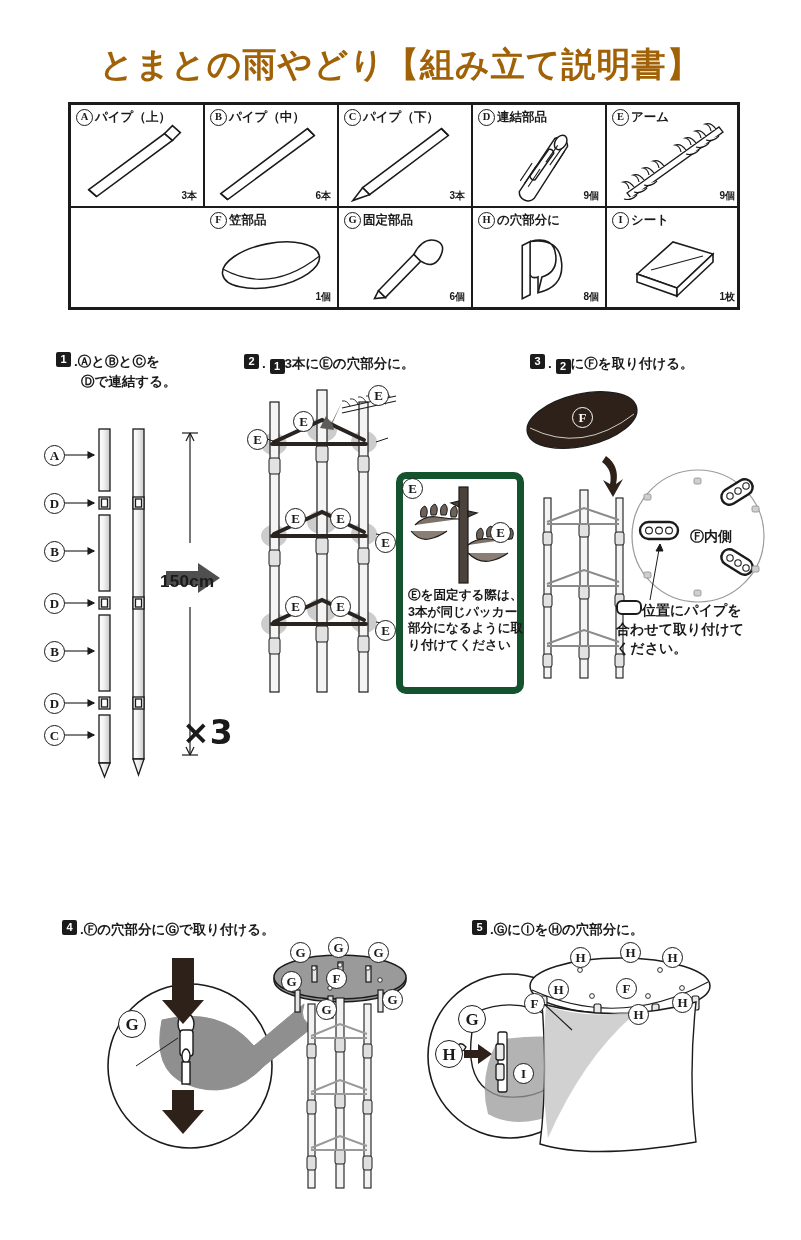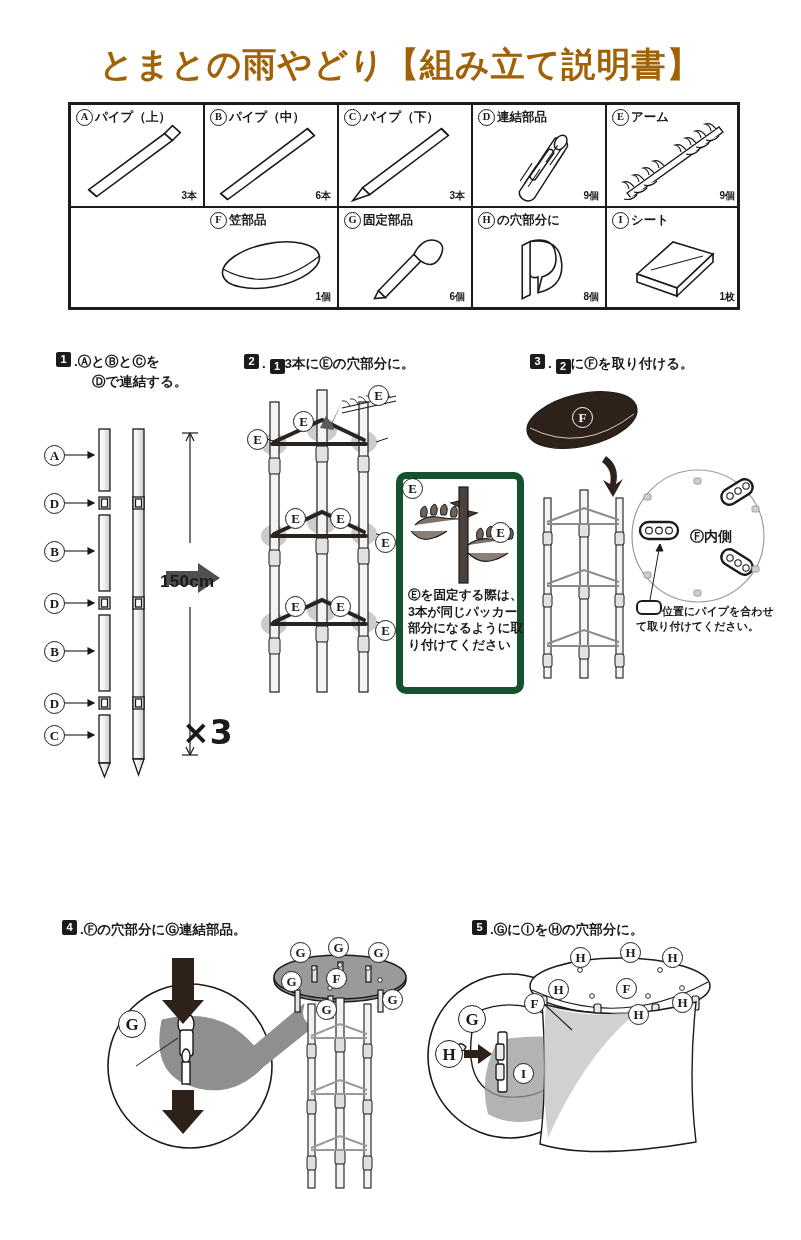--- a/index.html
+++ b/index.html
@@ -46,21 +46,21 @@
   .art{position:absolute;}
   svg{display:block;overflow:visible;}
 
   
   .note{position:absolute;left:396px;top:472px;width:128px;height:222px;
         border:7px solid #14532d;border-radius:10px;background:#fff;box-sizing:border-box;}
   .notetxt{position:absolute;left:5px;top:108px;width:118px;font-size:12.6px;
            line-height:1.33;font-weight:600;text-align:left;}
 
   
-  .cap3{position:absolute;left:636px;top:600px;width:138px;font-size:11px;
+  .cap3{position:absolute;left:616px;top:600px;width:138px;font-size:14px;
         line-height:1.35;font-weight:600;}
   .pillicon{display:inline-block;width:22px;height:11px;border:2.2px solid #1b1b1b;
             border-radius:6px;vertical-align:0px;background:#fff;}
 
   
   .sheetbar{position:absolute;left:64px;top:868px;padding:5px 13px 6px;
             background:#2b211c;color:#fff;border-radius:5px;font-size:19px;
             font-weight:bold;letter-spacing:0.5px;
             font-family:"DejaVu Sans","Liberation Sans",sans-serif;}
 
@@ -238,21 +238,21 @@
           </g>
         </svg>
         <div class="cqty">1枚</div>
       </div>
     </div>
   </div>
 
   <div class="sthead" style="left:56px;top:352px;">
     <span class="stepno">1</span>
     <span class="sttxt">.<span>ⒶとⒷとⒸを</span><br>
-      <span style="margin-left:18px;display:inline-block">Ⓓで連結する。</span></span>
+      <span style="margin-left:7px;display:inline-block">Ⓓで連結する。</span></span>
   </div>
 
   <svg class="art" style="left:38px;top:425px;" width="200" height="355" viewBox="0 0 200 355">
     <defs>
       <linearGradient id="pg" x1="0" y1="0" x2="1" y2="0">
         <stop offset="0" stop-color="#ffffff"></stop>
           <stop offset="0.45" stop-color="#f2f2f2"></stop>
         <stop offset="1" stop-color="#c9c9c9"></stop>
       </linearGradient>
     </defs>
@@ -510,21 +510,21 @@
   </svg>
   <div class="lbl" style="left:690px;top:528px;font-size:14px;">Ⓕ内側</div>
 
   <div class="cap3">
     <span class="pillicon"></span><span>位置にパイプを合わせて取り付けてください。</span>
   </div>
 
 
   <div class="sthead" style="left:62px;top:920px;">
     <span class="stepno">4</span>
-    <span class="sttxt">.<span>Ⓕの穴部分にⒼ連結部品。</span></span>
+    <span class="sttxt">.<span>Ⓕの穴部分にⒼで取り付ける。</span></span>
   </div>
 
   <svg class="art" style="left:92px;top:944px;" width="320" height="250" viewBox="0 0 320 250">
 
     <circle cx="98" cy="122" r="82" fill="#fff" stroke="#1b1b1b" stroke-width="1.6"></circle>
 
     <path d="M70 76 q58 -14 92 26 l50 -42 q-6 18 10 22 l-50 40 q-34 36 -78 18 q-34 -14 -24 -64 Z" fill="#8f8f8f" stroke="#8f8f8f" stroke-width="1"></path>
 
     <g stroke="#1b1b1b" stroke-width="1.4" fill="#fff">
       <ellipse cx="94" cy="80" rx="8" ry="11"></ellipse>

